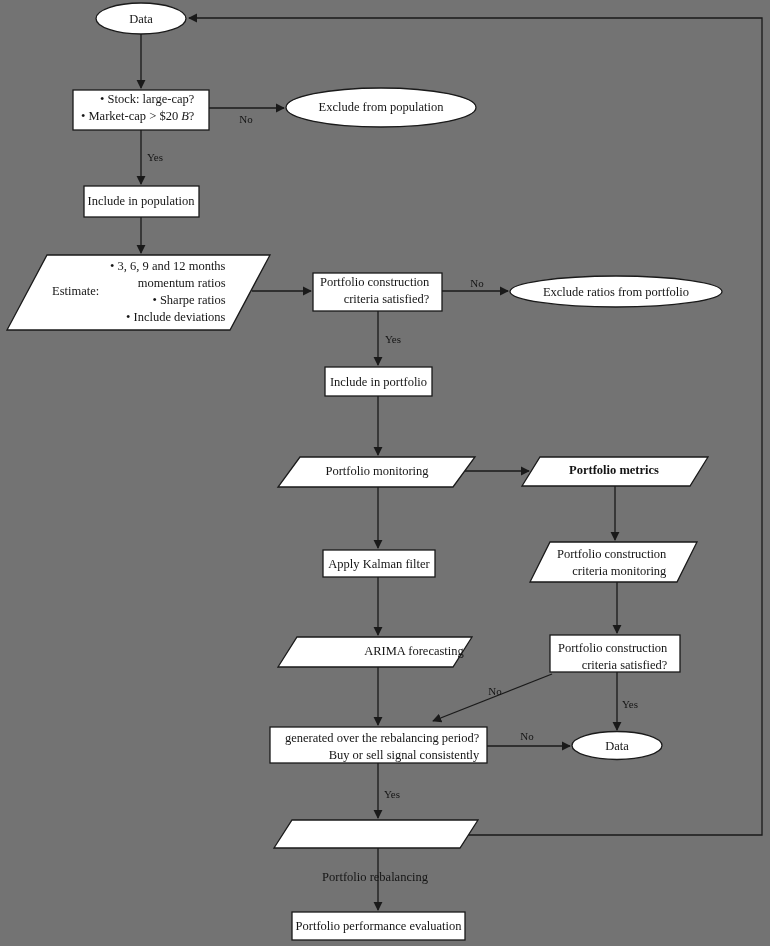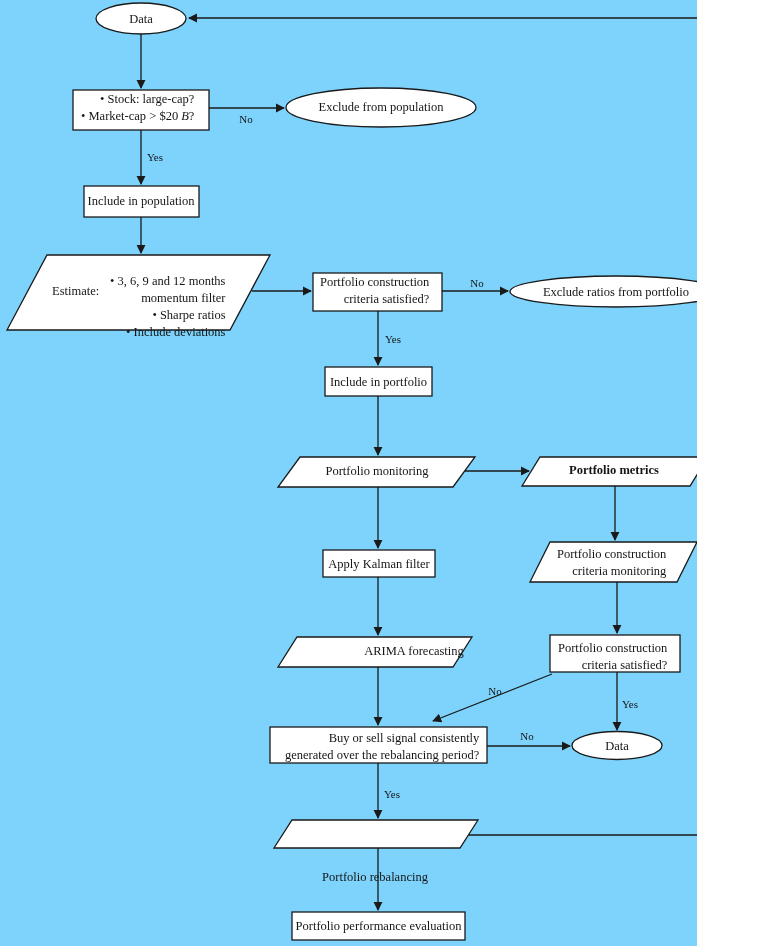--- a/index.html
+++ b/index.html
@@ -1,17 +1,17 @@
 <!DOCTYPE html>
 <html><head>
 <meta charset="utf-8">
 <style>
   html,body{margin:0;padding:0;background:#ffffff;}
   .canvas{
-    position:relative;width:697px;height:946px;background:#7dd3fc;
+    position:relative;width:770px;height:946px;background:#737373;
     font-family:"Liberation Serif","DejaVu Serif",serif;color:#151515;
     overflow:hidden;
   }
   svg.layer{position:absolute;left:0;top:0;width:770px;height:946px;}
   .lbl{
     position:absolute;font-size:12.5px;line-height:17px;color:#151515;
     white-space:nowrap;
     text-align:right;
   }
   .lbl.center{transform:translate(-50%,-50%);text-align:center;}
@@ -82,23 +82,23 @@
   <div class="lbl" style="left:81px;top:91px;">
     <div>• Stock: large-cap?</div>
     <div><span>• Market-cap &gt; $20</span><span class="it">B</span><span>?</span></div>
   </div>
 
   <div class="lbl center" style="left:381px;top:107px;">Exclude from population</div>
 
   <div class="lbl center" style="left:141px;top:201px;">Include in population</div>
 
   <div class="lbl" style="left:52px;top:283px;">Estimate:</div>
-  <div class="lbl" style="left:110px;top:258px;margin-top:15px;">
+  <div class="lbl" style="left:110px;top:258px;">
     <div>• 3, 6, 9 and 12 months</div>
-    <div>momentum filter</div>
+    <div>momentum ratios</div>
     <div>• Sharpe ratios</div>
     <div>• Include deviations</div>
   </div>
 
   <div class="lbl" style="left:320px;top:274px;">
     <div>Portfolio construction</div>
     <div>criteria satisfied?</div>
   </div>
 
   <div class="lbl center" style="left:616px;top:291.5px;">Exclude ratios from portfolio</div>
@@ -117,22 +117,22 @@
   </div>
 
   <div class="lbl center" style="left:375px;top:651px;margin-left:39px;">ARIMA forecasting</div>
 
   <div class="lbl" style="left:558px;top:640px;">
     <div>Portfolio construction</div>
     <div>criteria satisfied?</div>
   </div>
 
   <div class="lbl" style="left:285px;top:730px;">
+    <div>generated over the rebalancing period?</div>
     <div>Buy or sell signal consistently</div>
-    <div>generated over the rebalancing period?</div>
   </div>
 
   <div class="lbl center" style="left:617px;top:745.5px;">Data</div>
 
   <div class="lbl center" style="left:375px;top:833px;margin-top:44px;">Portfolio rebalancing</div>
 
   <div class="lbl center" style="left:378.5px;top:925.5px;">Portfolio performance evaluation</div>
 
   <div class="edge-lbl" style="left:246px;top:119px;">No</div>
   <div class="edge-lbl" style="left:155px;top:157px;">Yes</div>

